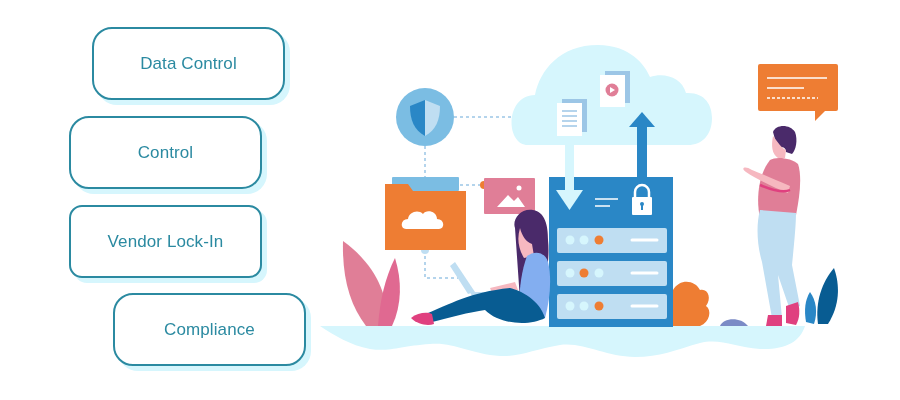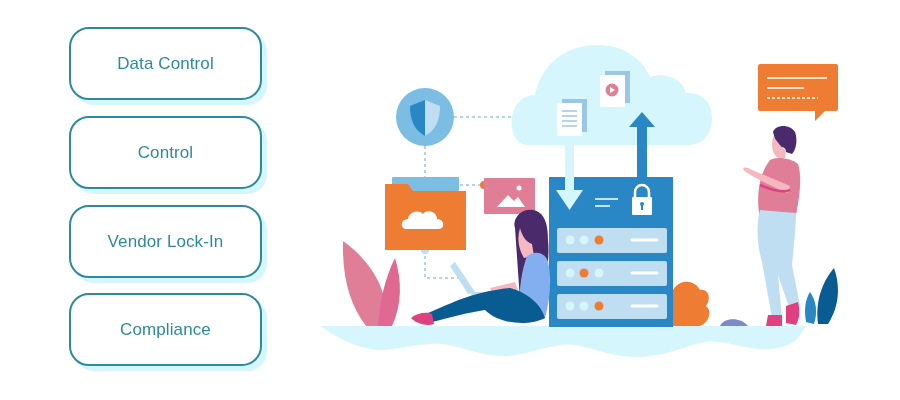--- a/index.html
+++ b/index.html
@@ -12,30 +12,30 @@
     display:flex; align-items:center; justify-content:center;
     color:#2b8aa1; font-size:17px; letter-spacing:0.1px;
     cursor:pointer;
   }
   .illus { position:absolute; left:0; top:0; width:900px; height:400px; }
 </style>
 </head>
 <body>
 
 <div>
-  <div class="pill" style="top:27px;">
+  <div class="pill" style="top:27px;margin-left:23px;">
     <span>Data Control</span>
   </div>
   <div class="pill" style="top:116px;">
     <span>Control</span>
   </div>
-  <div class="pill" style="top:205px;">
+  <div class="pill" style="top:205px;border-radius:13px;">
     <span>Vendor Lock-In</span>
   </div>
-  <div class="pill" style="top:293px;">
+  <div class="pill" style="top:293px;margin-left:44px;">
     <span>Compliance</span>
   </div>
 </div>
 
 <svg class="illus" viewBox="0 0 900 400">
 
   <g>
     <path d="M320 326 L805 326 C800 342 785 350 760 349 C735 347 720 338 700 343 C675 350 660 357 635 357 C605 357 585 342 560 345 C535 349 520 357 500 356 C470 354 455 342 430 344 C400 346 390 352 370 349 C350 345 335 336 320 326 Z" fill="#d6f6fd"></path>
   </g>
 

